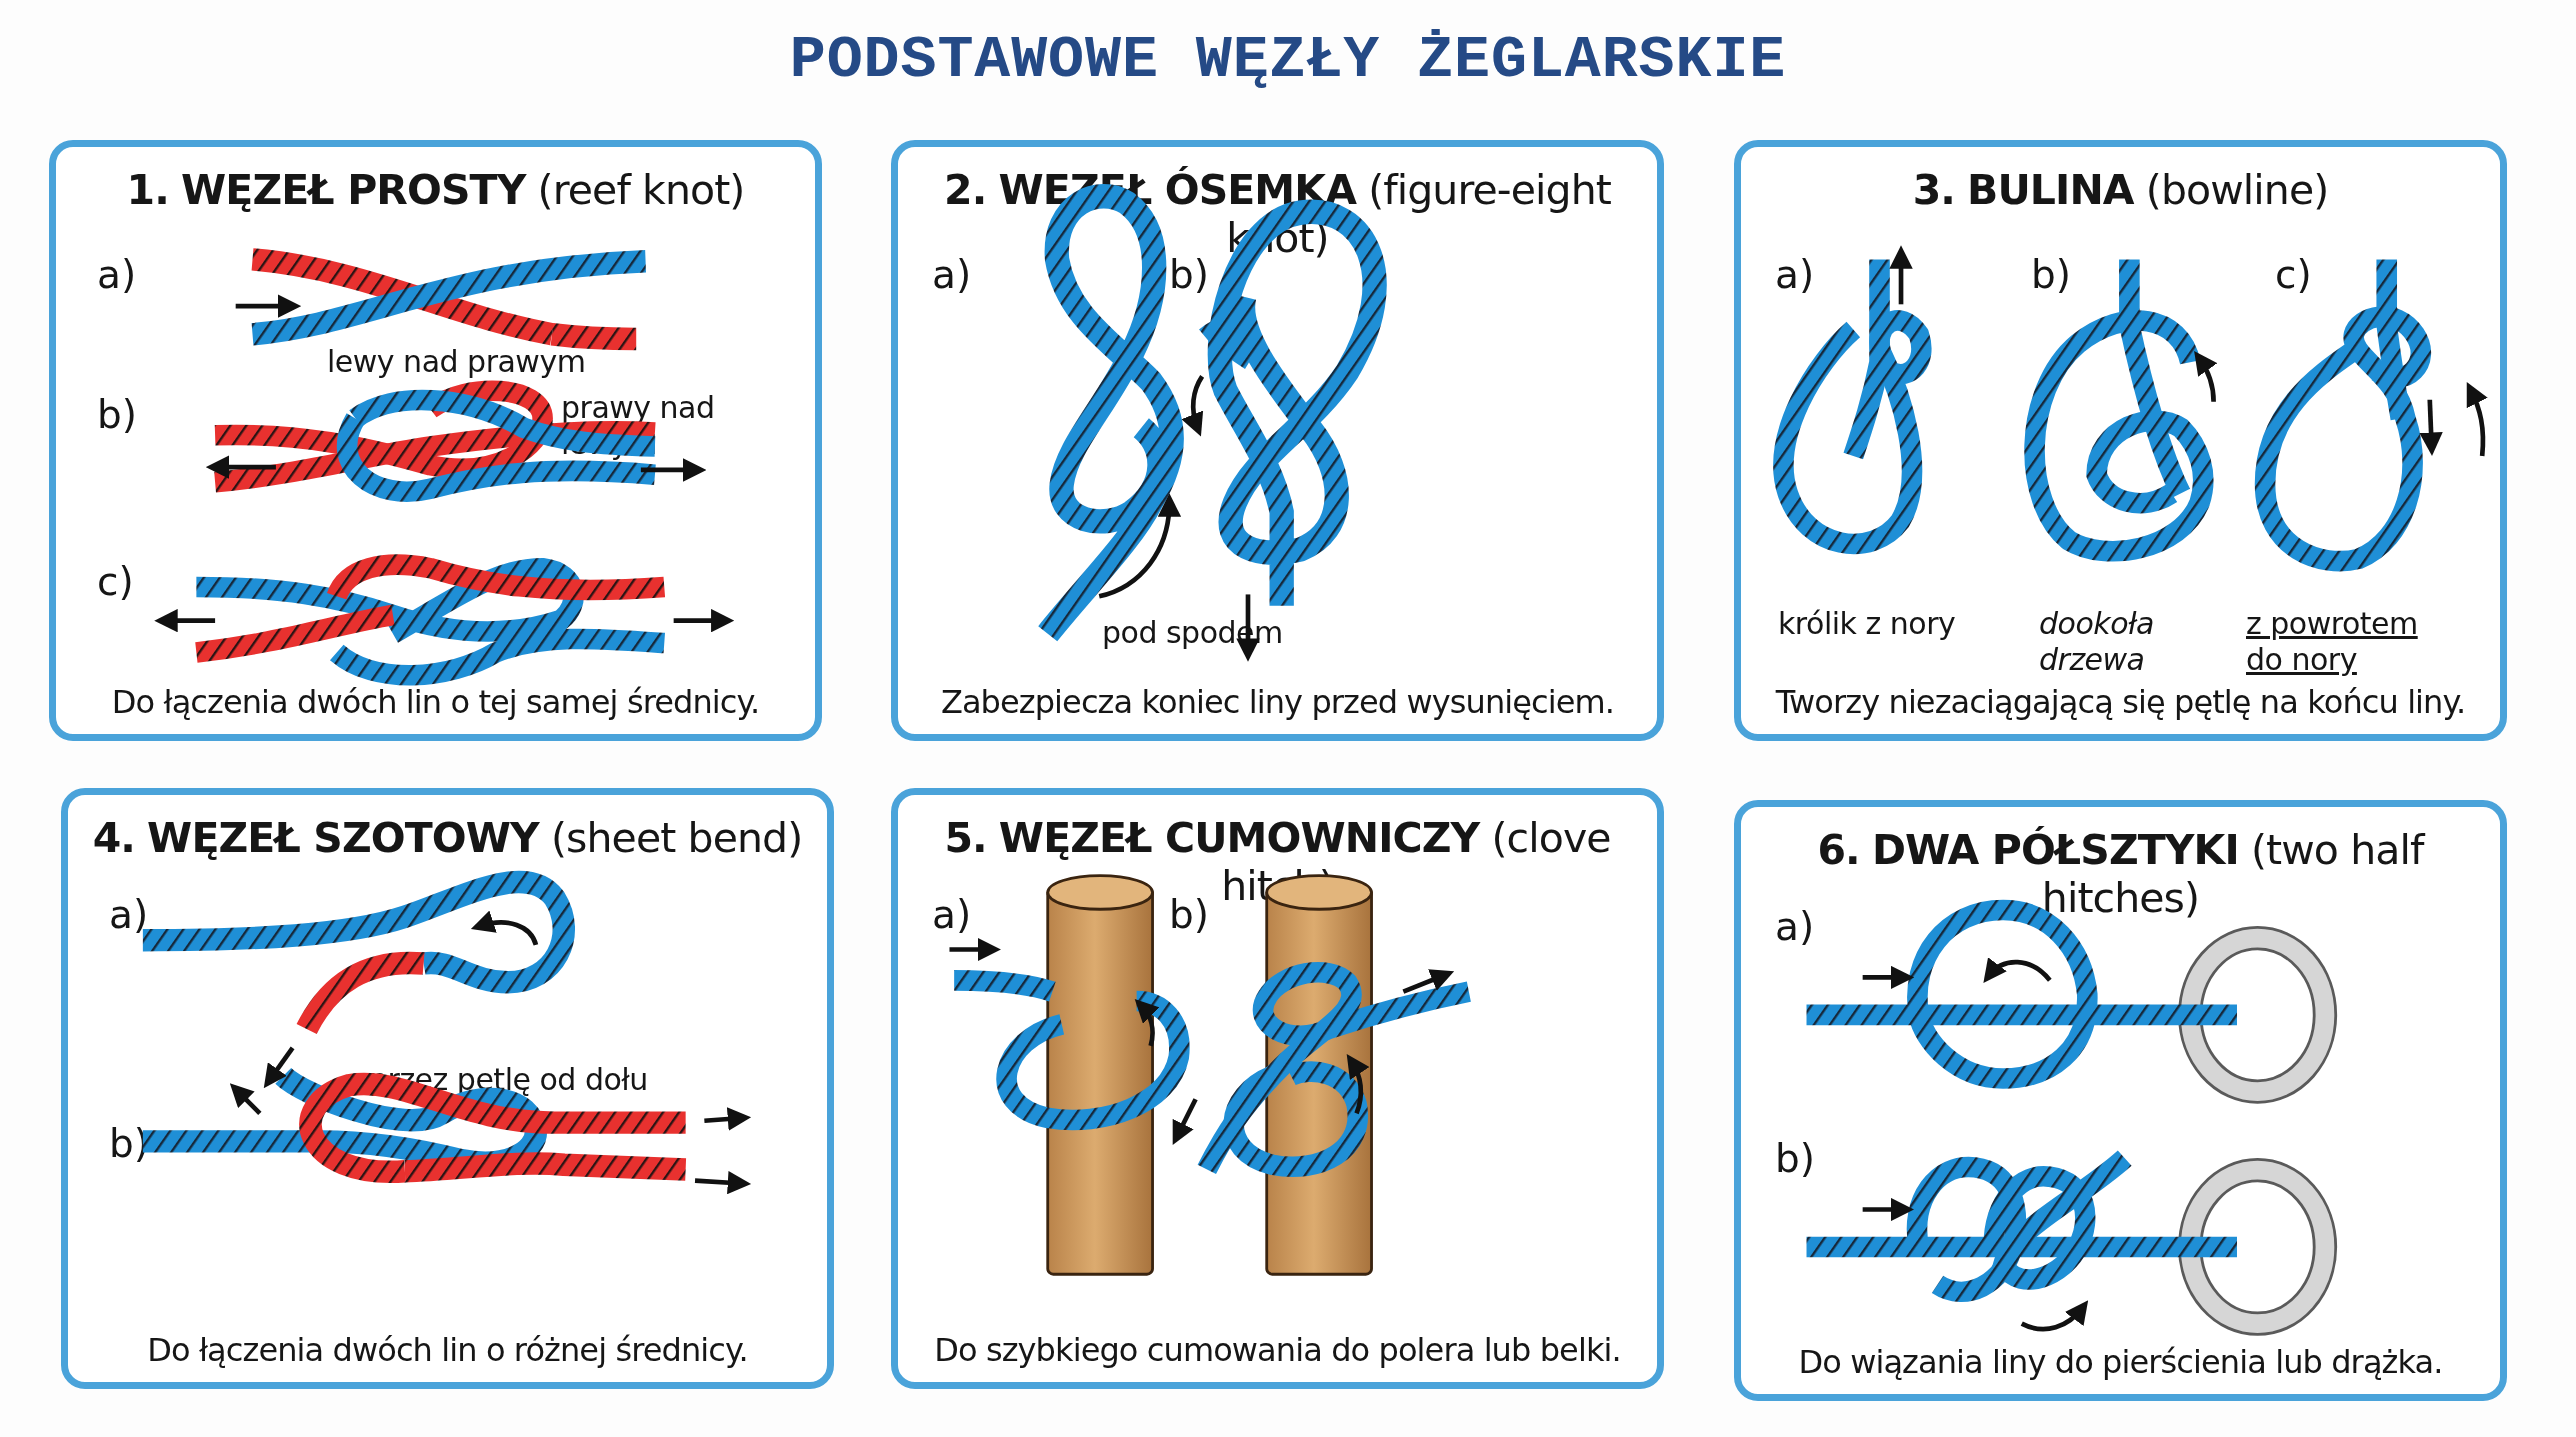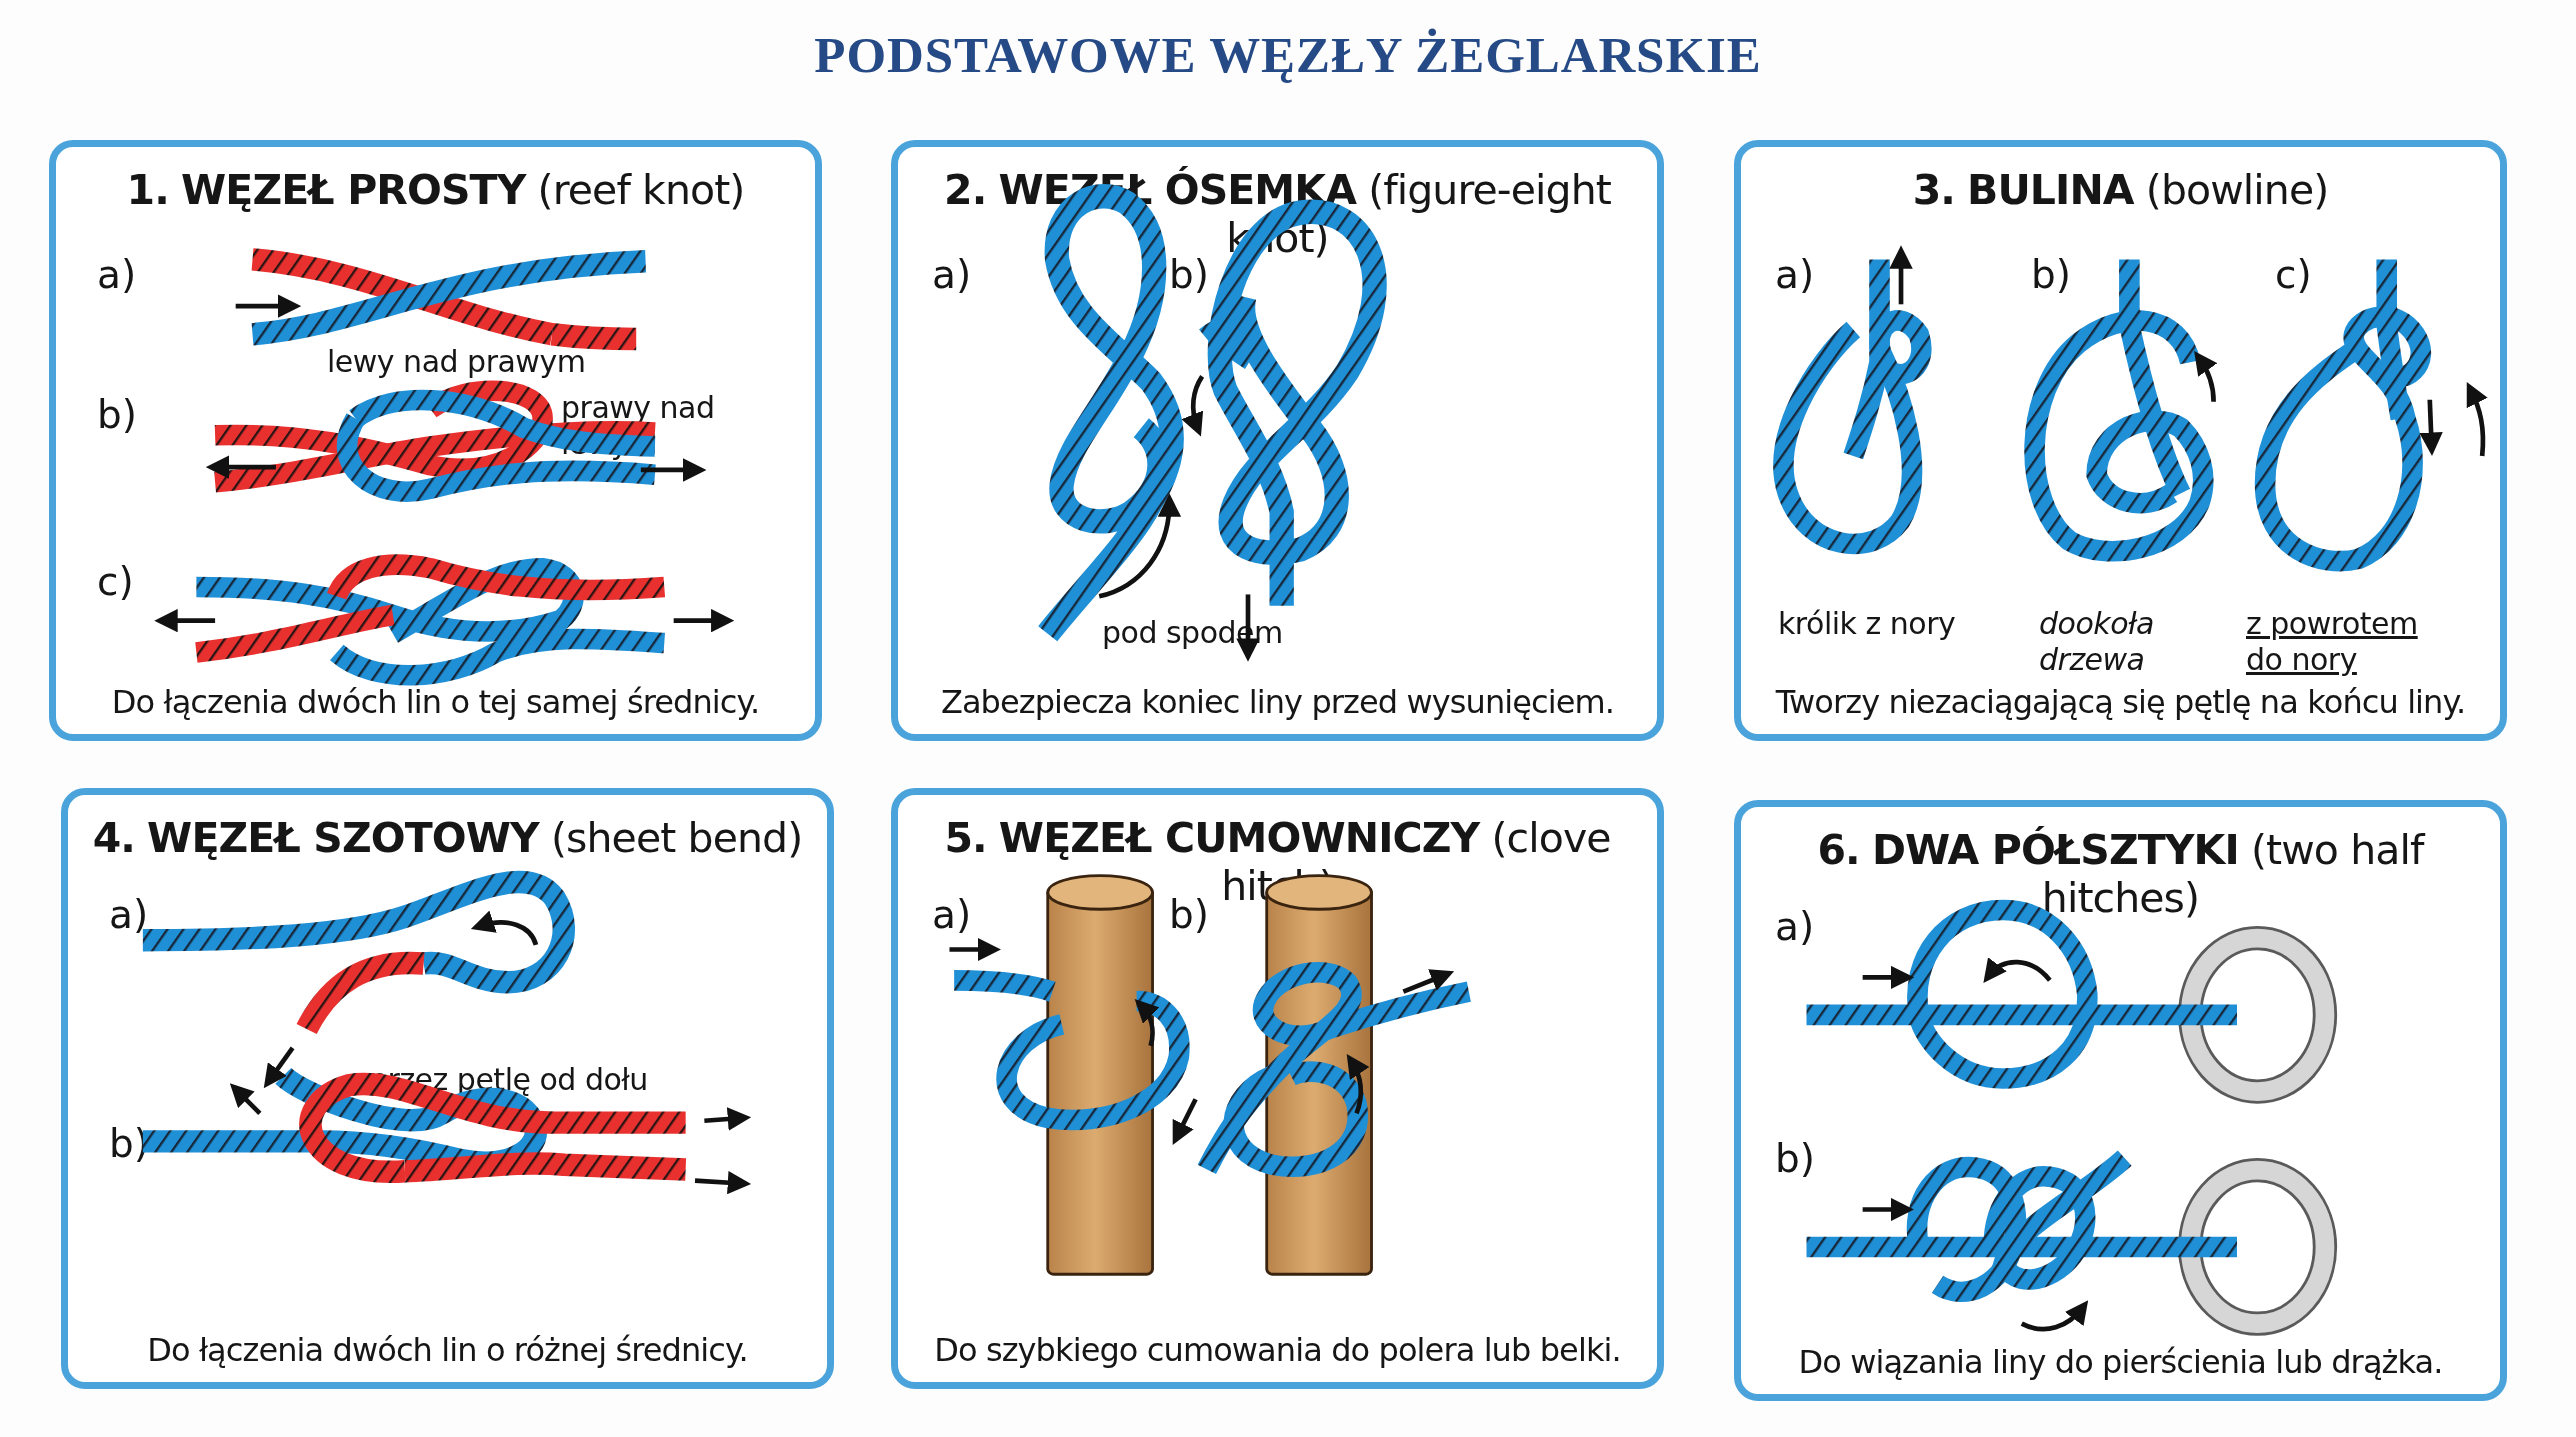--- a/index.html
+++ b/index.html
@@ -2,22 +2,22 @@
 <html style="font-size:15px"><head>
 <meta charset="utf-8">
 <style>
   html, body { margin: 0; padding: 0; }
   body {
     width: 2576px; height: 1438px; background: #fdfdfd; position: relative;
     font-family: "Liberation Sans", "DejaVu Sans", sans-serif; color: #161616; overflow: hidden;
   }
   .page-title {
     position: absolute; left: 0; top: 26px; width: 2576px; text-align: center;
-    font-size: 51px; font-weight: bold; color: #254a86; letter-spacing: 0.9px;
-    font-family: Liberation Serif, serif;
+    font-size: 60px; font-weight: bold; color: #254a86; letter-spacing: 0.9px;
+    font-family: Liberation Mono, monospace;
   }
   .panel {
     position: absolute; width: 773px; height: 601px; box-sizing: border-box;
     border: 7.5px solid #4aa3da; border-radius: 24px; background: #ffffff; padding-left: 40px;
   }
   .panel-title {
     position: absolute; left: 0; right: 0; top: 19px; text-align: center; font-size: 41px;
     font-family: "DejaVu Sans", sans-serif; letter-spacing: -0.9px;
   }
   .panel-title b { font-weight: bold; }

